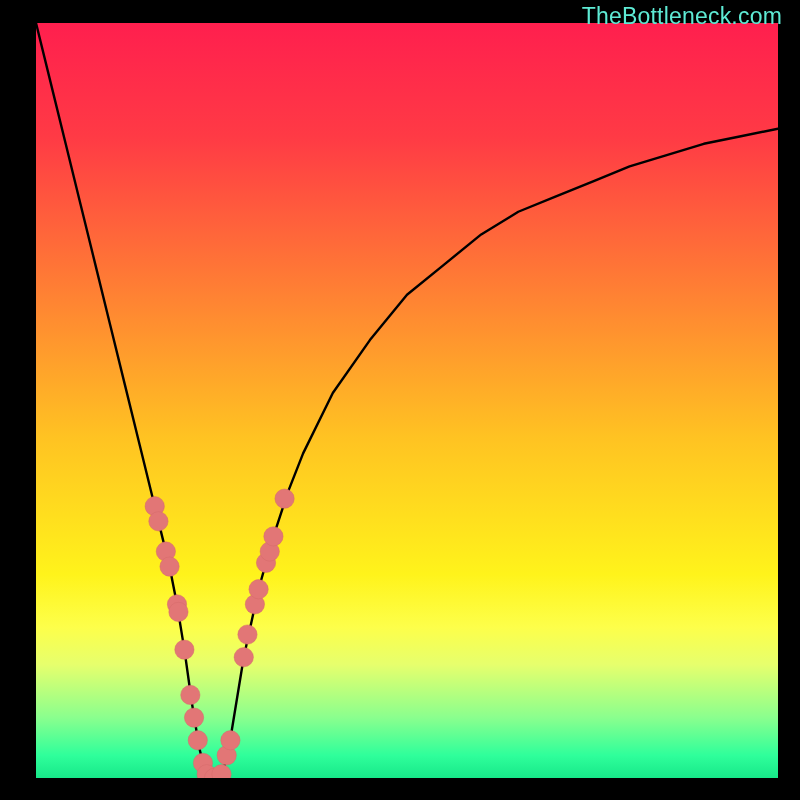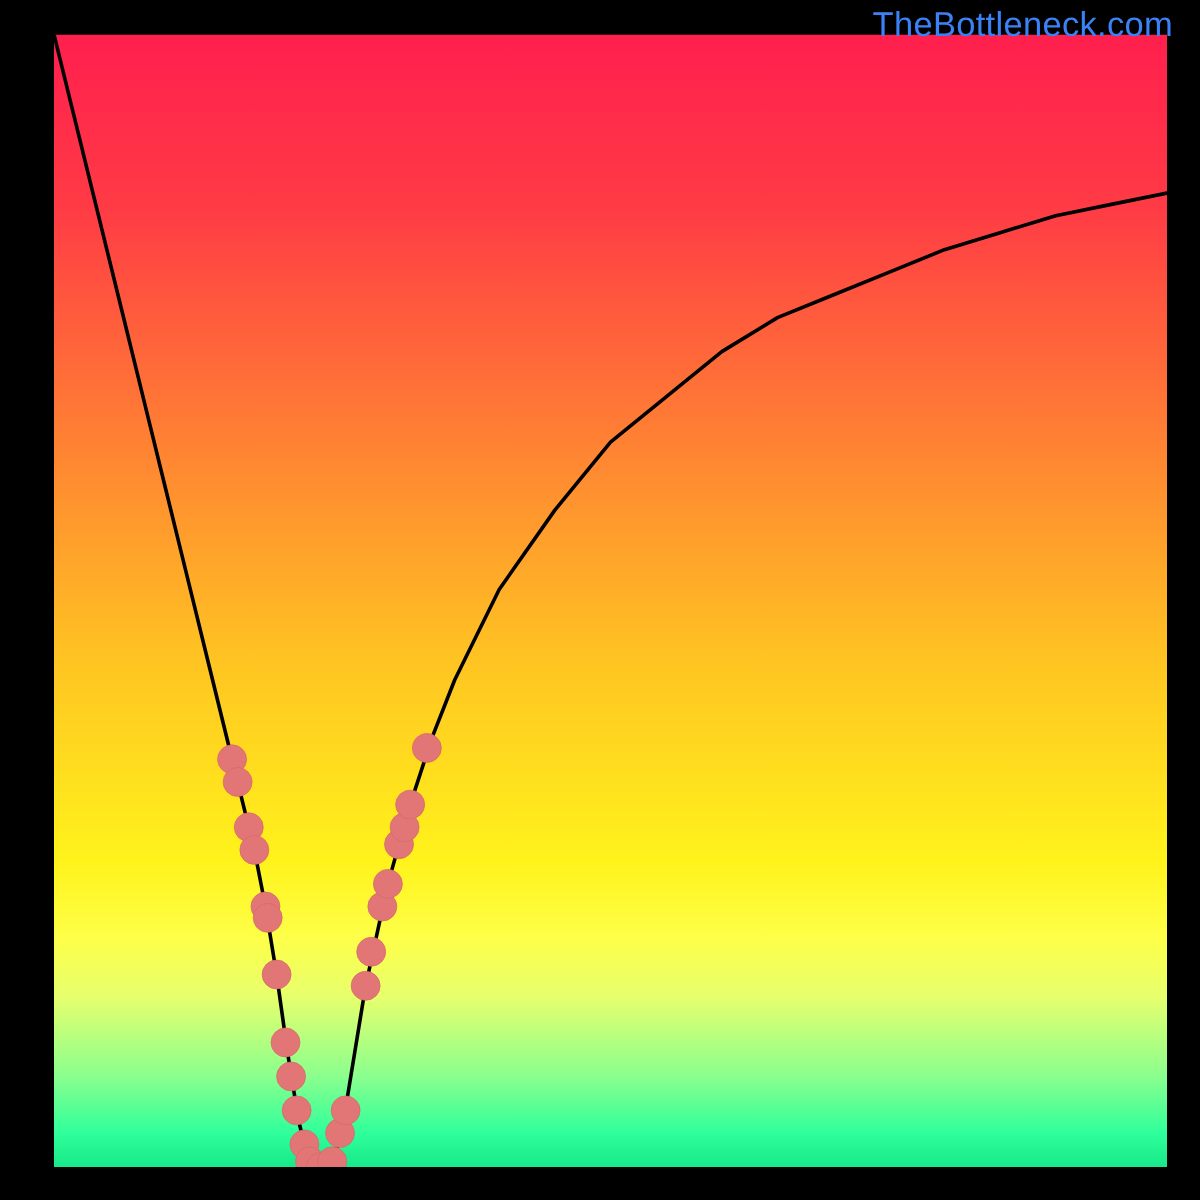--- a/index.html
+++ b/index.html
@@ -28,21 +28,21 @@
   }
   .plot svg {
     display: block;
     width: 742px;
     height: 755px;
   }
   .watermark {
     position: absolute;
     top: 3px;
     right: 18px;
-    color: #3b82f6;
+    color: #5eead4;
     font-size: 23px;
     font-weight: 400;
     letter-spacing: 0.2px;
     user-select: none;
   }
 </style>
 </head>
 <body>
 
 <div class="frame">

